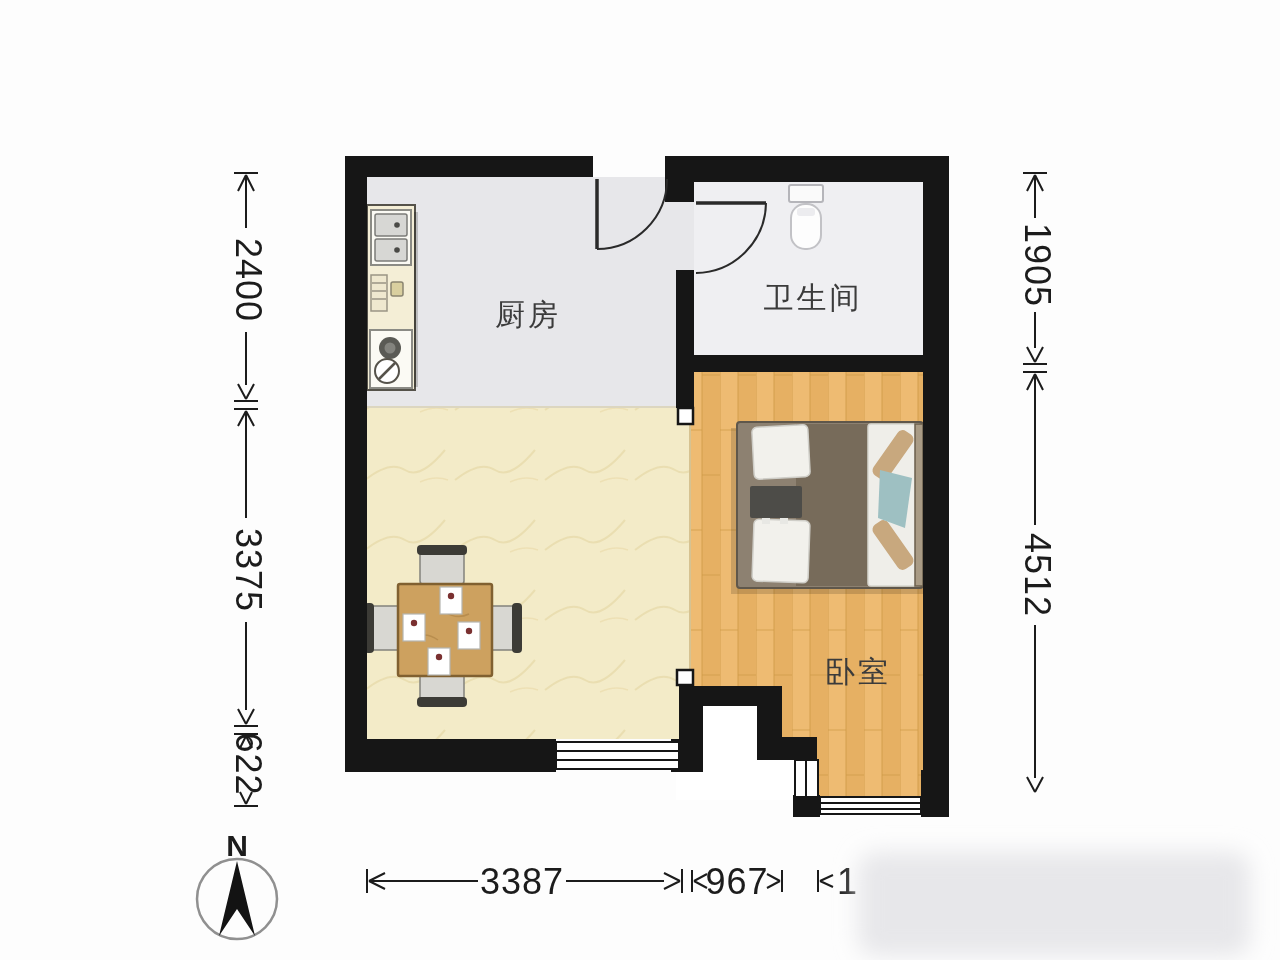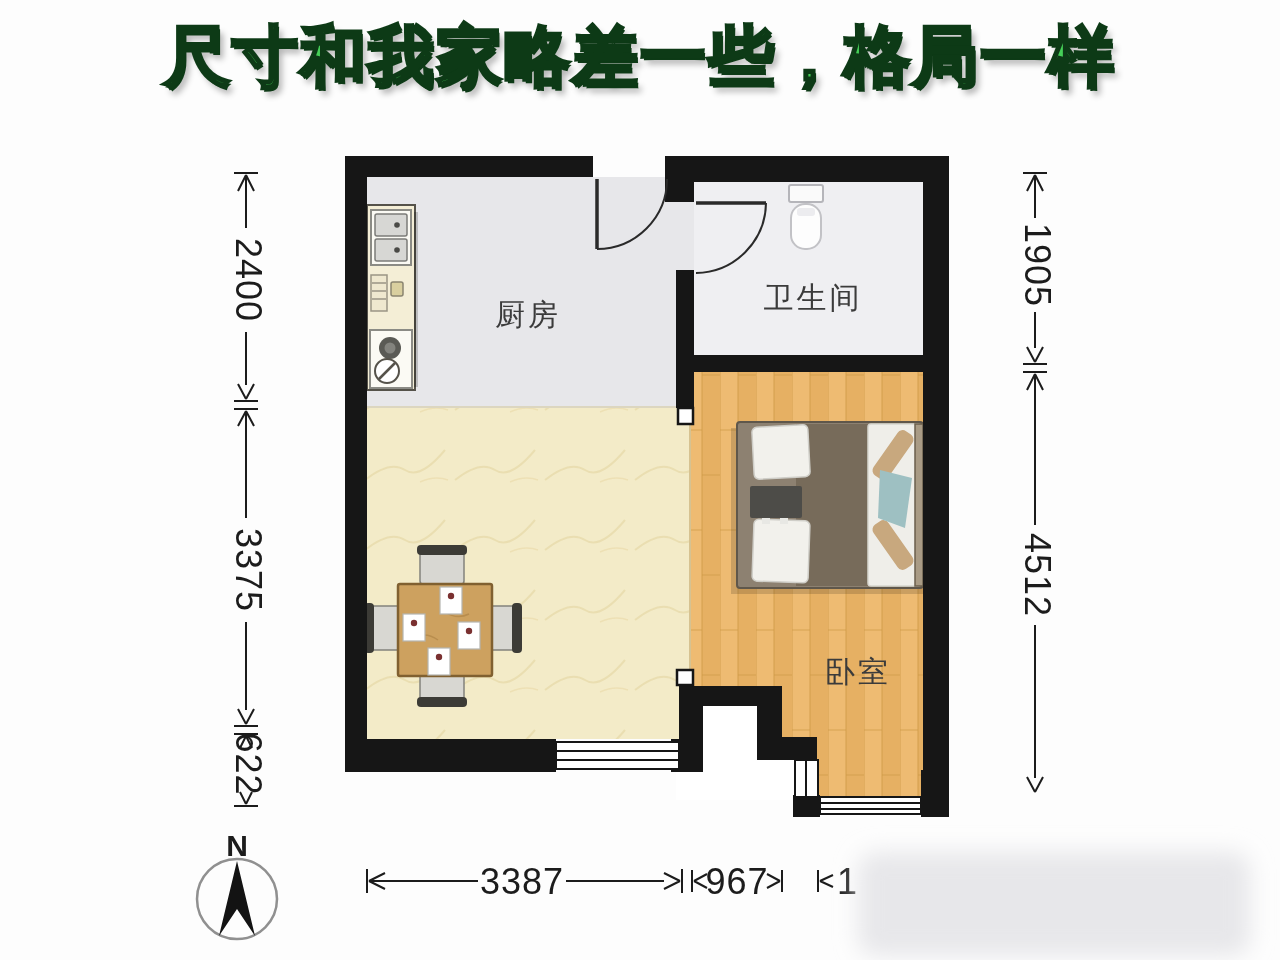--- a/index.html
+++ b/index.html
@@ -21,21 +21,20 @@
   .cap{fill:#ffffff;stroke:#161616;stroke-width:2.5;}
   .win{fill:#ffffff;stroke:#161616;stroke-width:2;}
   .winline{stroke:#161616;stroke-width:2;}
   .door{stroke:#2a2a2a;fill:none;}
 </style>
 </head>
 <body>
 
 <div class="stage">
 
-  <div class="title">尺寸和我家略差一些，格局一样</div>
 
   <svg width="1280" height="960" viewBox="0 0 1280 960">
     <defs>
       <pattern id="wood" width="36" height="100" patternUnits="userSpaceOnUse">
         <rect x="0" y="0" width="18" height="100" fill="#eebb72"></rect>
         <rect x="18" y="0" width="18" height="100" fill="#e6b063"></rect>
         <line x1="0" y1="0" x2="0" y2="100" stroke="#cf9a47" stroke-width="1.5" opacity="0.55"></line>
         <line x1="18" y1="0" x2="18" y2="100" stroke="#cf9a47" stroke-width="1.5" opacity="0.55"></line>
         <line x1="0" y1="30" x2="18" y2="30" stroke="#cf9a47" stroke-width="1.5" opacity="0.5"></line>
         <line x1="18" y1="75" x2="36" y2="75" stroke="#cf9a47" stroke-width="1.5" opacity="0.5"></line>

